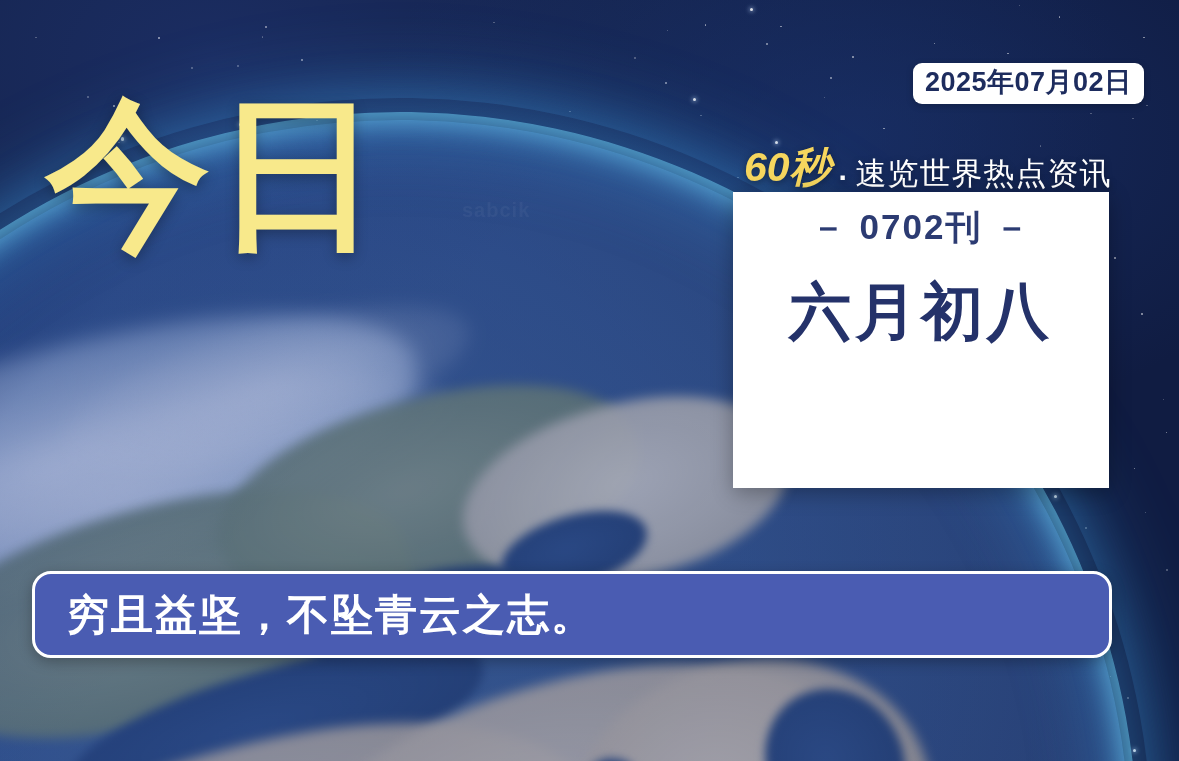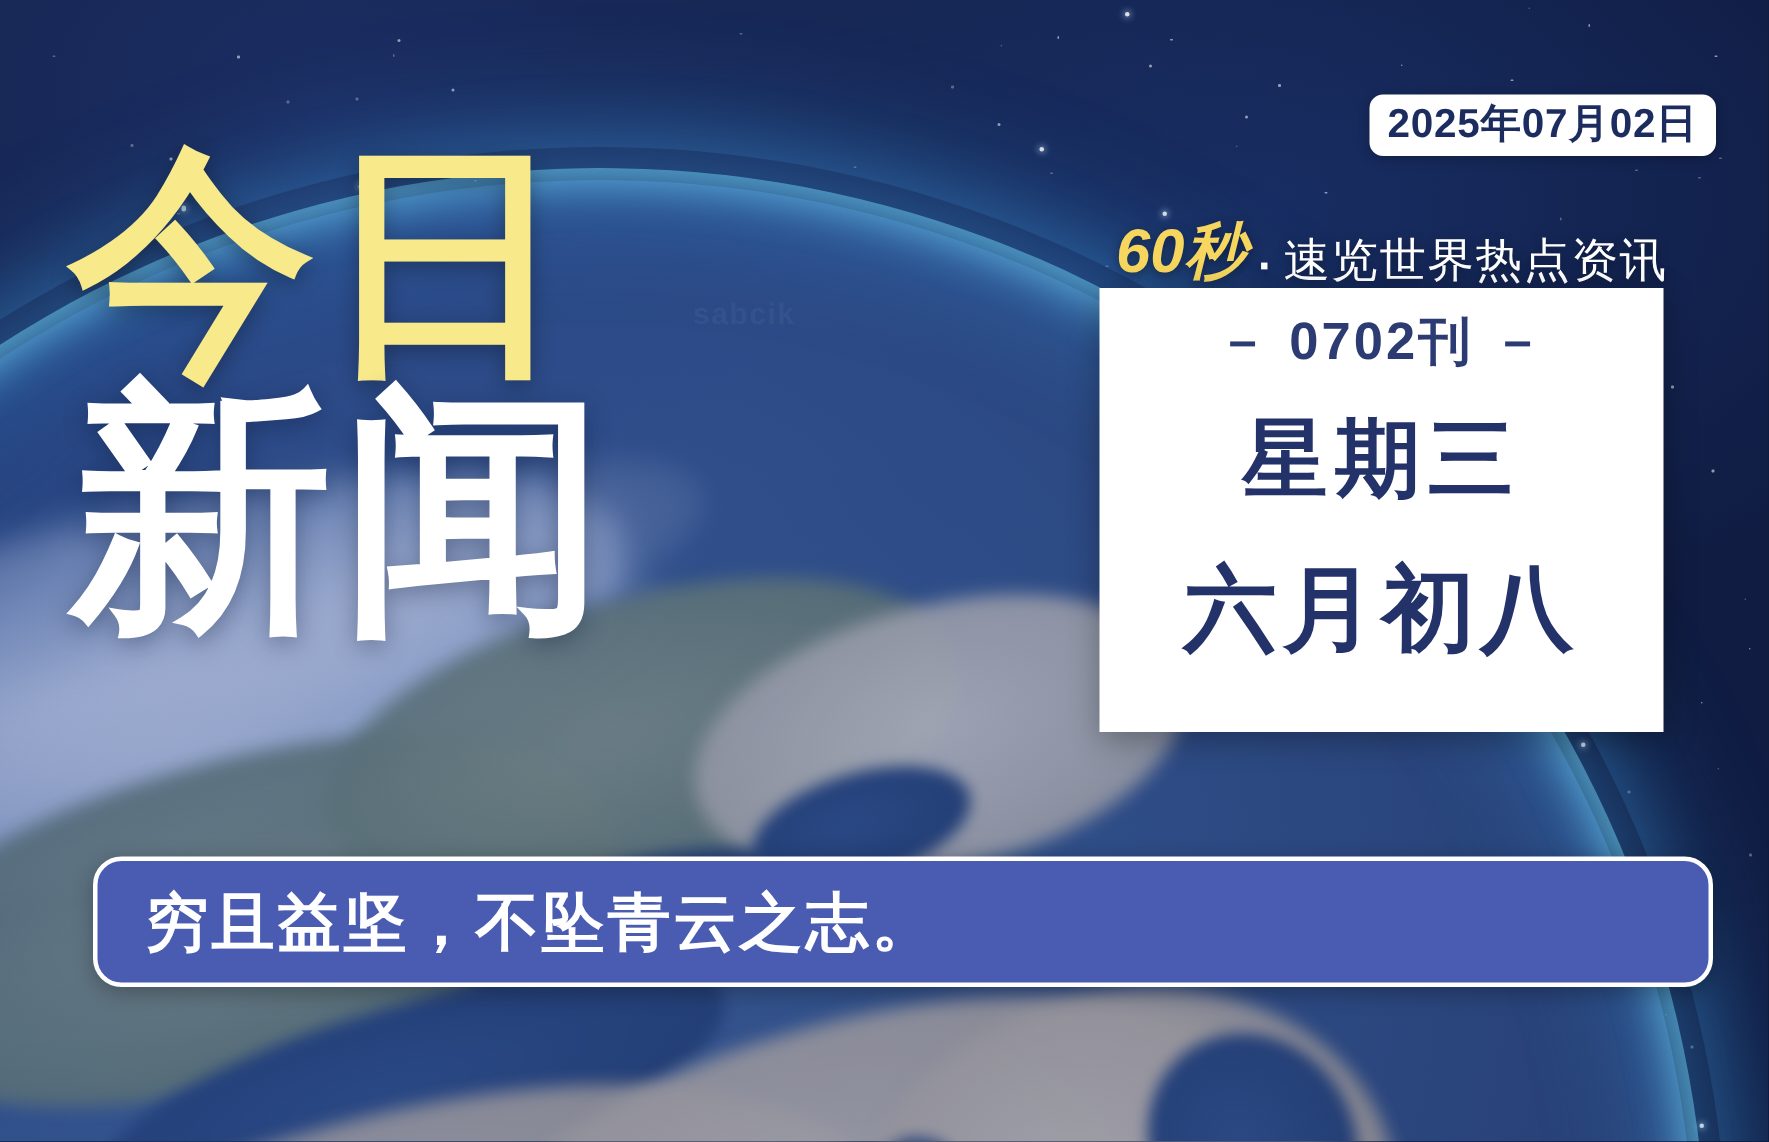--- a/index.html
+++ b/index.html
@@ -267,21 +267,20 @@
     top: 571px;
     width: 1080px;
     height: 87px;
     box-sizing: border-box;
     background: #4a5cb2;
     border: 3px solid #FFFFFF;
     border-radius: 19px;
     display: flex;
     align-items: center;
     box-shadow: 0 4px 14px rgba(0,0,0,.28);
-    margin-left: 30px;
   }
   .quote-text {
     margin-left: 32px;
     font-size: 42px;
     font-weight: 700;
     color: #FFFFFF;
     letter-spacing: 2px;
     white-space: nowrap;
   }
 </style>
@@ -478,34 +477,32 @@
     <div class="earth-shade"></div>
   </div>
   <div class="earth-tint"></div>
   <div class="atmo"></div>
   <div class="atmo-outer"></div>
 
   <div class="watermark">sabcik</div>
 
   <div class="title-block">
     <div class="title-line title-jinri">今日</div>
-    <div class="title-line title-xinwen">新闻</div>
   </div>
 
   <div class="date-badge">2025年07月02日</div>
 
   <div class="tagline">
     <span class="tagline-60">60秒</span>
     <span class="tagline-sep">·</span>
     <span class="tagline-rest">速览世界热点资讯</span>
   </div>
 
   <div class="info-card">
     <div class="card-issue">－ 0702刊 －</div>
-    <div class="card-weekday">星期三</div>
     <div class="card-lunar">六月初八</div>
   </div>
 
   <div class="quote-bar">
     <div class="quote-text">穷且益坚，不坠青云之志。</div>
   </div>
 
 </div>
 
 </body></html>

